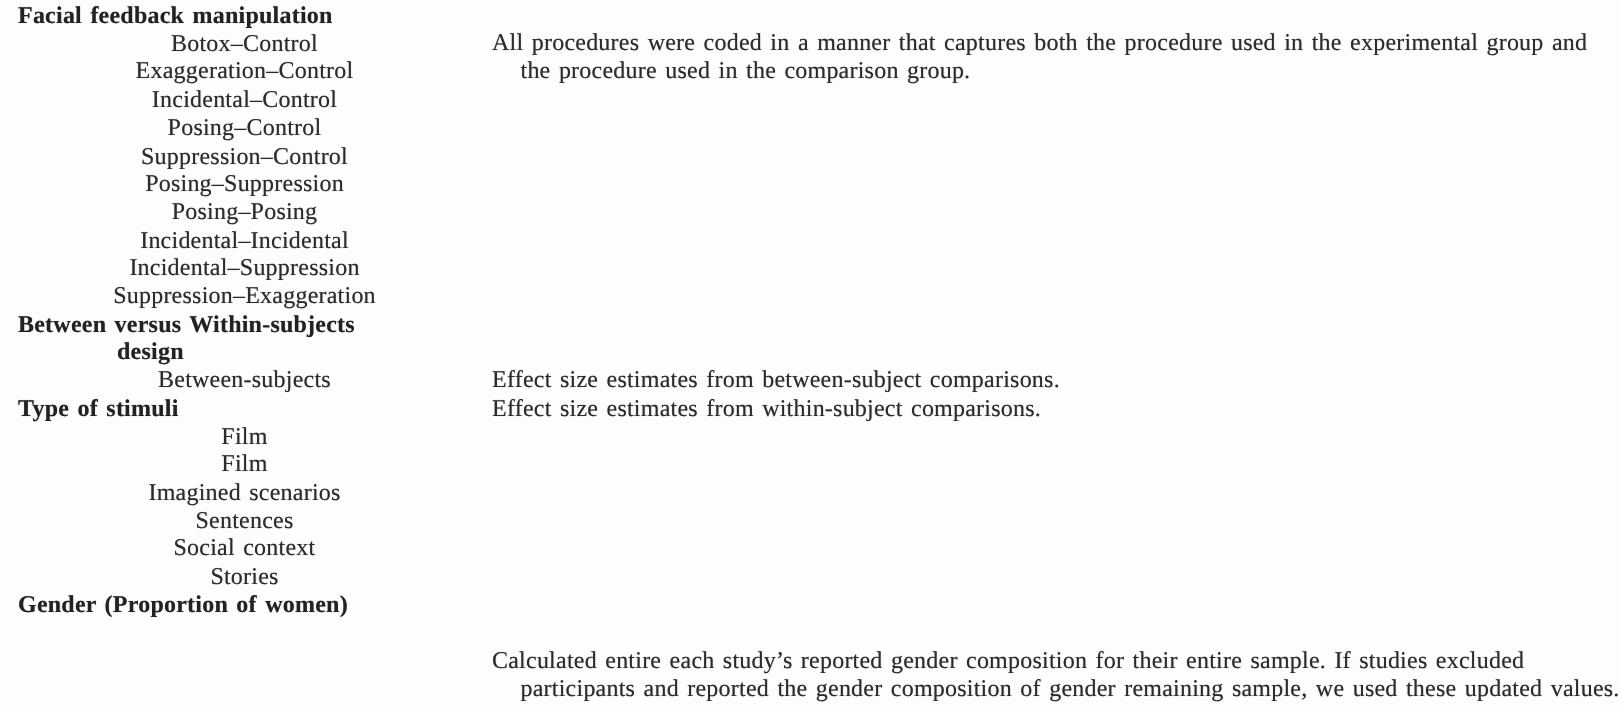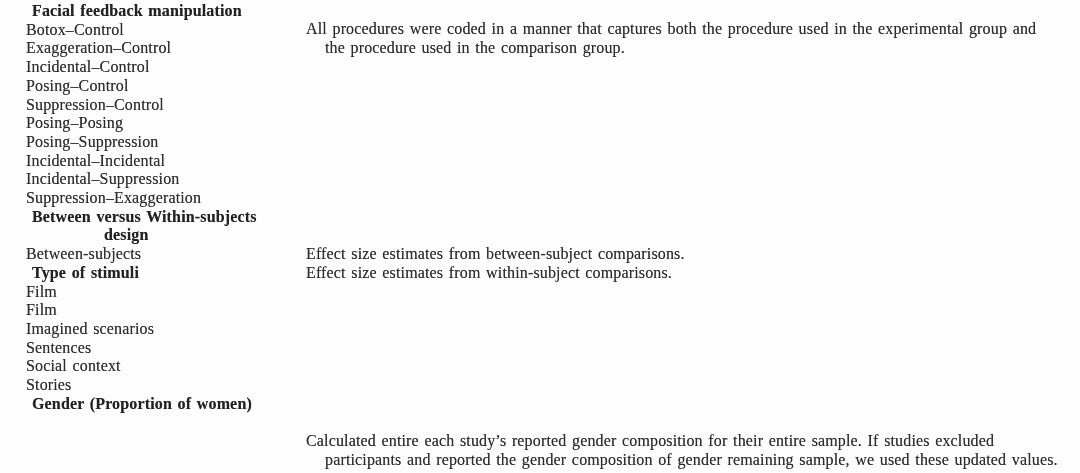--- a/index.html
+++ b/index.html
@@ -24,35 +24,36 @@
   .left-col {
     position: absolute;
     top: 2px;
     left: 0;
     width: 300px;
   }
   .row {
     white-space: nowrap;
   }
   .row.header {
-    padding-left: 32px;
+    padding-left: 12px;
     font-weight: bold;
     color: #222222;
   }
   .row.header-cont {
-    padding-left: 104px;
+    padding-left: 78px;
     font-weight: bold;
     color: #222222;
   }
   .row.item {
     padding-left: 26px;
+    text-align: center;
   }
   .desc {
     position: absolute;
-    left: 306px;
+    left: 328px;
     white-space: nowrap;
   }
   .desc .line {
     white-space: nowrap;
   }
   .desc .line.cont {
     padding-left: 19px;
   }
   .desc-facial  { top: 20px;  }
   .desc-between { top: 245px; }
@@ -64,22 +65,22 @@
 
 <div class="page">
 
   <div class="left-col">
     <div class="row header">Facial feedback manipulation</div>
     <div class="row item">Botox–Control</div>
     <div class="row item">Exaggeration–Control</div>
     <div class="row item">Incidental–Control</div>
     <div class="row item">Posing–Control</div>
     <div class="row item">Suppression–Control</div>
+    <div class="row item">Posing–Suppression</div>
     <div class="row item">Posing–Posing</div>
-    <div class="row item">Posing–Suppression</div>
     <div class="row item">Incidental–Incidental</div>
     <div class="row item">Incidental–Suppression</div>
     <div class="row item">Suppression–Exaggeration</div>
     <div class="row header">Between versus Within-subjects</div>
     <div class="row header-cont">design</div>
     <div class="row item">Between-subjects</div>
     <div class="row header">Type of stimuli</div>
     <div class="row item">Film</div>
     <div class="row item">Film</div>
     <div class="row item">Imagined scenarios</div>

